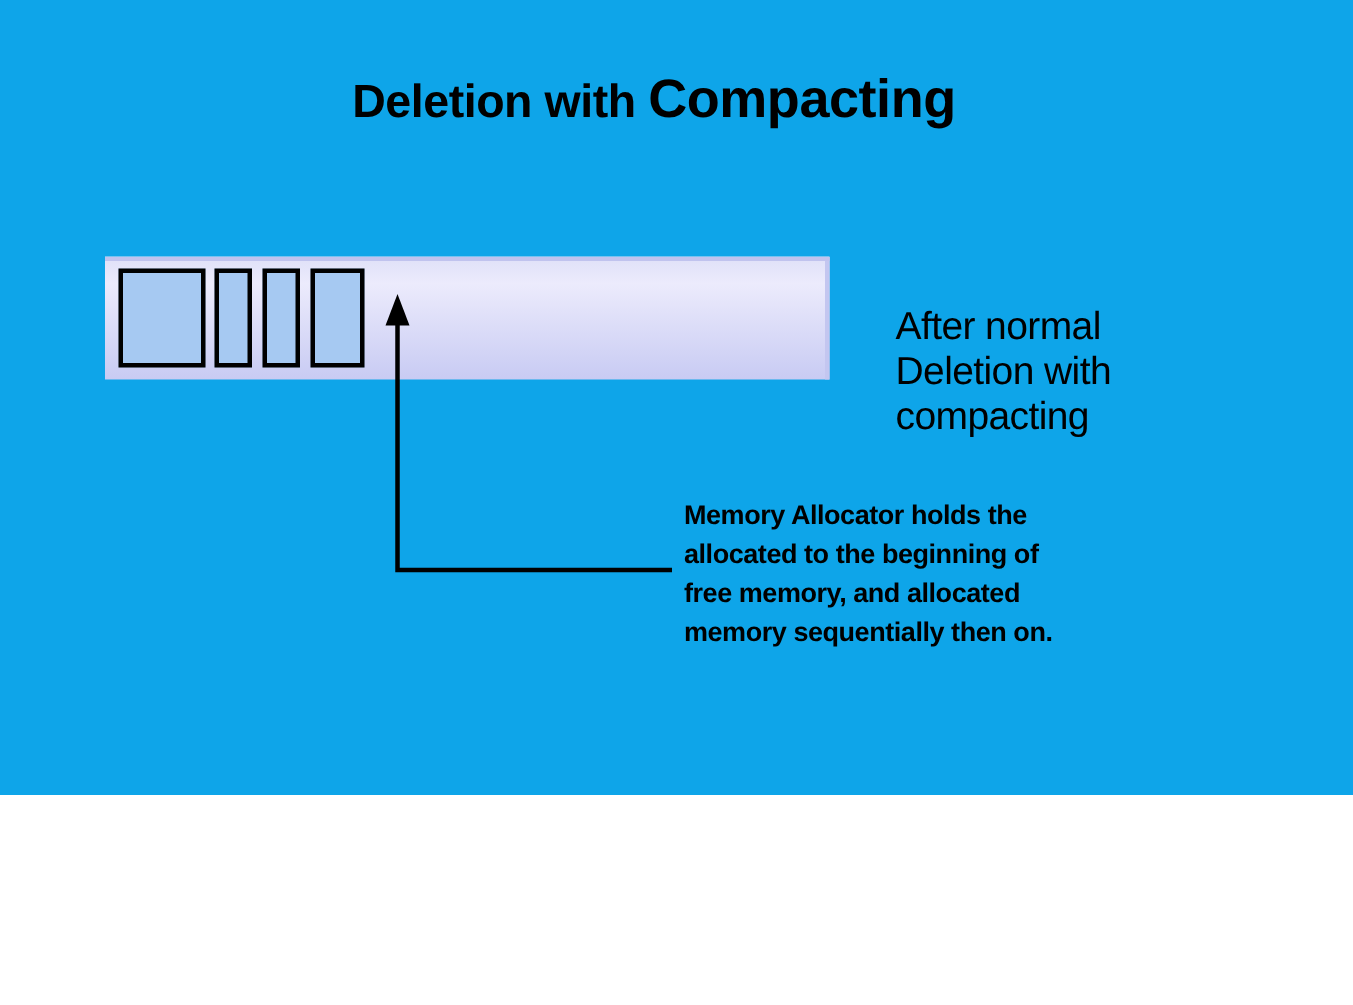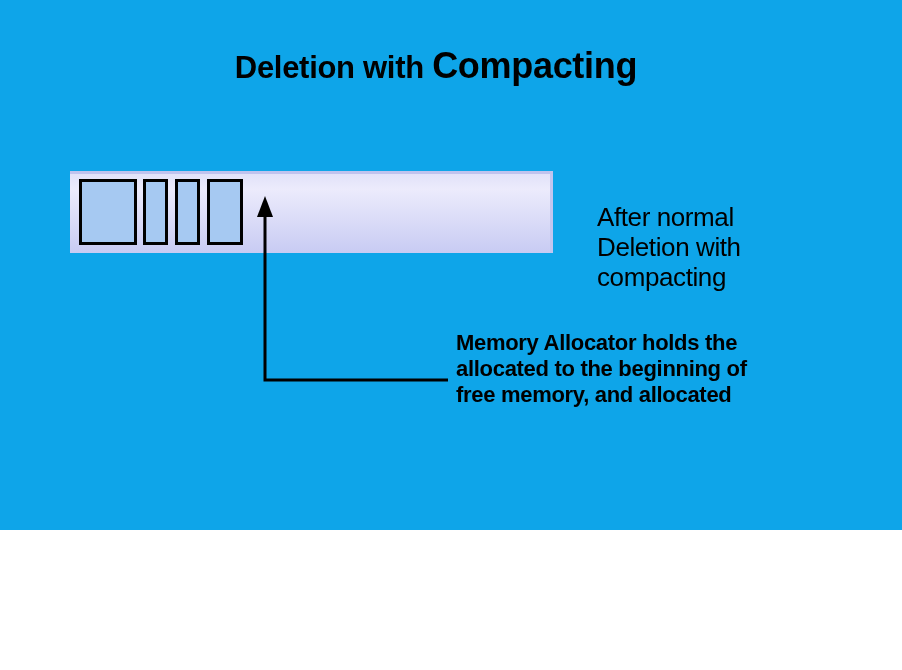--- a/index.html
+++ b/index.html
@@ -60,21 +60,21 @@
     line-height: 30px;
     letter-spacing: -0.4px;
     white-space: nowrap;
     margin-top: 35px;
   }
   .callout-text {
     position: absolute;
     left: 456px;
     top: 330px;
     font-weight: bold;
-    font-size: 22px;
+    font-size: 18px;
     line-height: 26px;
     letter-spacing: -0.3px;
     white-space: nowrap;
   }
   .allocator-arrow {
     position: absolute;
     left: 252px;
     top: 192px;
     width: 210px;
     height: 200px;
@@ -102,15 +102,16 @@
 
   <svg class="allocator-arrow" viewBox="0 0 210 200" xmlns="http://www.w3.org/2000/svg">
     <path d="M13 20 V188 H196" fill="none" stroke="#000000" stroke-width="3"></path>
     <polygon points="13,4 5,25 21,25" fill="#000000"></polygon>
   </svg>
 
   <div class="callout-text">
     <div>Memory Allocator holds the</div>
     <div>allocated to the beginning of</div>
     <div>free memory, and allocated</div>
+    <div>memory sequentially then on.</div>
   </div>
 
 </div>
 
 </body></html>

